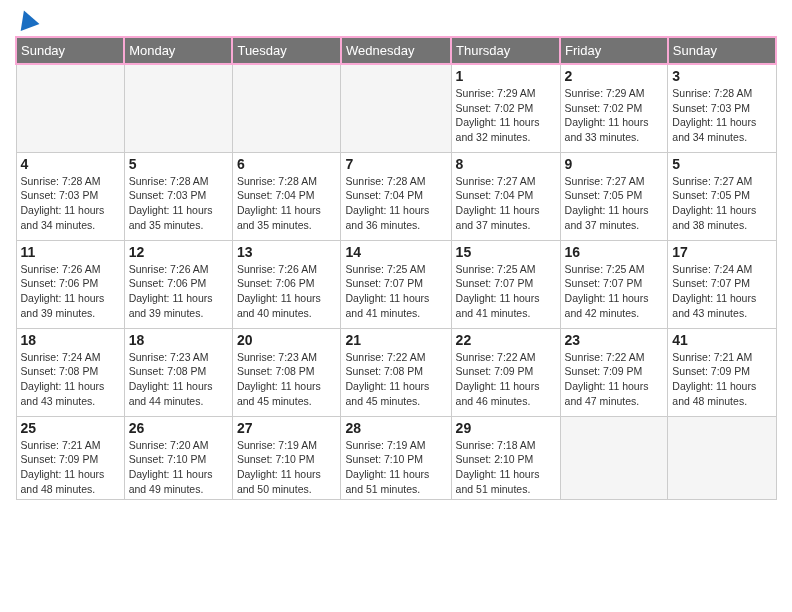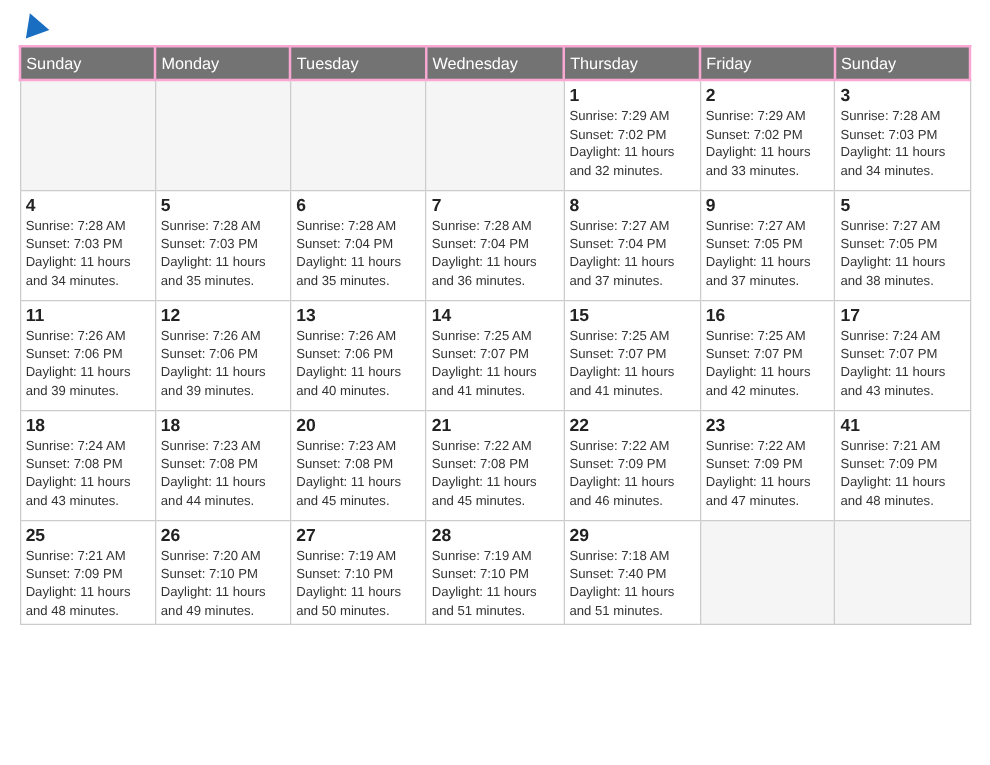--- a/index.html
+++ b/index.html
@@ -306,21 +306,21 @@
           </td>
           <td>
             <span class="day-num">28</span>
             <div class="day-info" style="white-space: pre-line;">Sunrise: 7:19 AM
 Sunset: 7:10 PM
 Daylight: 11 hours and 51 minutes.</div>
           </td>
           <td>
             <span class="day-num">29</span>
             <div class="day-info" style="white-space: pre-line;">Sunrise: 7:18 AM
-Sunset: 7:40 PM
+Sunset: 2:10 PM
 Daylight: 11 hours and 51 minutes.</div>
           </td>
           <td class="empty"></td>
           <td class="empty"></td>
         </tr>
       </tbody>
   </table>
 </div>
 
 </body></html>

